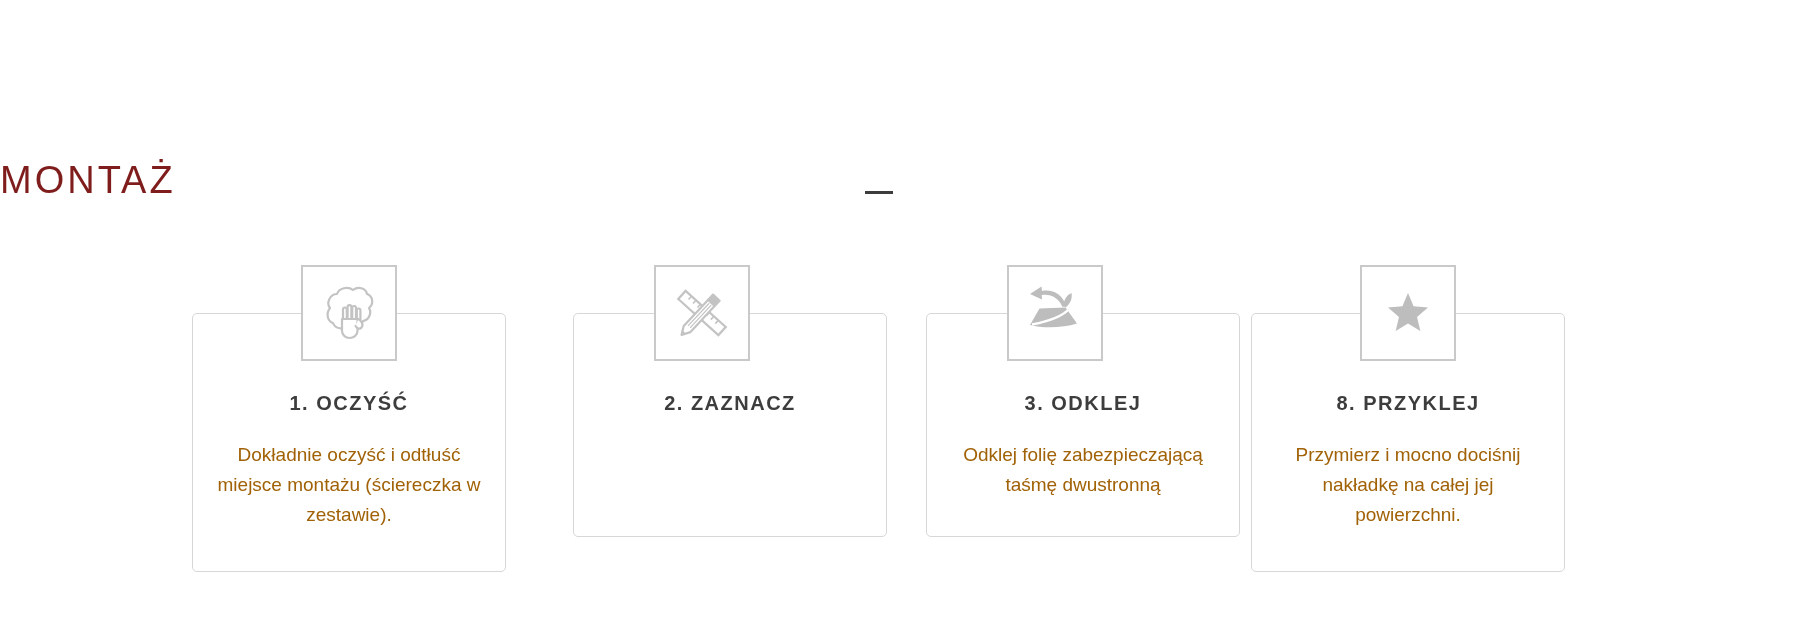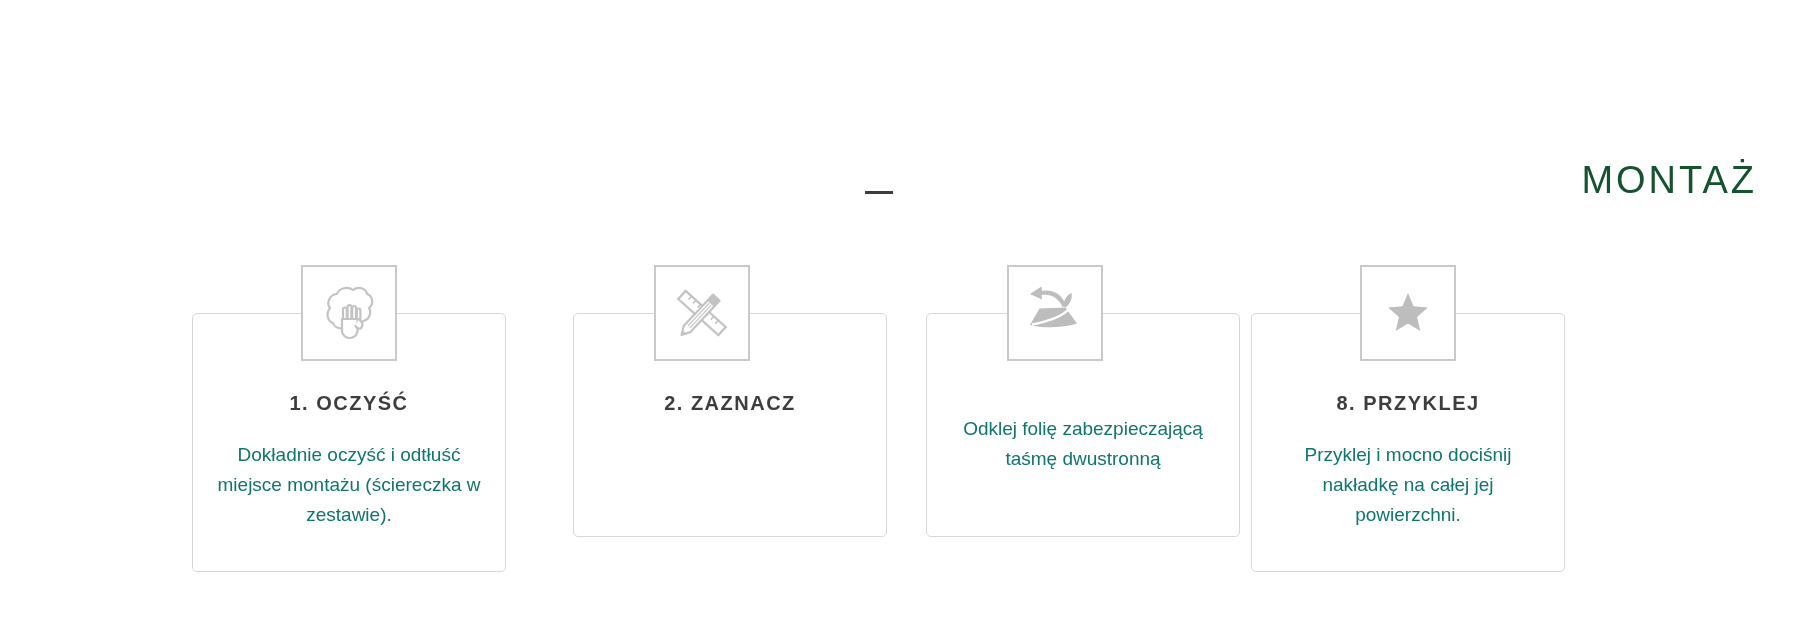--- a/index.html
+++ b/index.html
@@ -9,24 +9,24 @@
     font-family:"Liberation Sans", sans-serif;
     overflow:hidden;
     position:relative;
   }
   .section{
     position:absolute;left:0;top:0;
     width:1757px;height:641px;
   }
   .section-title{
     position:absolute;top:126px;left:0;width:100%;
-    text-align:right;
+    text-align:left;
     font-size:38px;line-height:44px;font-weight:300;
     letter-spacing:3px;
-    color:#14532d;
+    color:#7f1d1d;
   }
   .title-dash{
     position:absolute;top:191px;left:50%;margin-left:-14px;
     width:28px;height:3px;background:#3d3d3d;
   }
   .steps-row{
     position:absolute;top:313px;left:0;width:100%;
     display:flex;justify-content:center;align-items:flex-start;
     gap:39px;
   }
@@ -47,21 +47,21 @@
   }
   .card.tall{height:259px;}
   .card.short{height:224px;margin-left:28px;}
   .card-title{
     font-size:20px;line-height:26px;font-weight:700;
     letter-spacing:1.5px;color:#3d3d3d;
   }
   .card-body{
     margin-top:24px;
     font-size:19px;line-height:30px;
-    color:#0f766e;
+    color:#a16207;
     white-space:pre-line;
   }
   svg{display:block;}
 </style>
 </head>
 <body>
 
 <div class="section">
 
   <h2 class="section-title">MONTAŻ</h2>
@@ -129,33 +129,34 @@
         <svg width="64" height="64" viewBox="0 0 64 64">
           <g fill="#bdbdbd" stroke="none">
             <path d="M7,44 C20,47.5 40,47 54,42.5 L42.5,26.5 L16.5,27.5 Z"></path>
             <path d="M42.5,26.5 C47.5,22.5 49.5,17 48.5,12 C43.5,14 40.5,19.5 40.5,24.5 Z"></path>
             <path d="M43,25 C40,14 30,8 19,10 L18.5,5.5 L7,13 L19,18.5 L18.7,14 C27.5,12.5 36,17 39.5,26 Z"></path>
           </g>
           <path d="M9,43.5 C27,40 41,34 46.5,27.5" fill="none" stroke="#ffffff" stroke-width="2.4"></path>
         </svg>
       </div>
       <div class="card short">
+        <div class="card-title">3. ODKLEJ</div>
         <div class="card-body">Odklej folię zabezpieczającą
 taśmę dwustronną</div>
       </div>
     </div>
 
     <div class="step">
       <div class="icon-box">
         <svg width="64" height="64" viewBox="0 0 64 64">
           <polygon fill="#bdbdbd" points="32,12 37.58,25.31 51.97,26.51 41.03,35.94 44.34,49.99 32,42.5 19.66,49.99 22.97,35.94 12.03,26.51 26.42,25.31"></polygon>
         </svg>
       </div>
       <div class="card tall">
         <div class="card-title">8. PRZYKLEJ</div>
-        <div class="card-body">Przyklej i mocno dociśnij
+        <div class="card-body">Przymierz i mocno dociśnij
 nakładkę na całej jej
 powierzchni.</div>
       </div>
     </div>
 
   </div>
 </div>
 
 </body></html>

